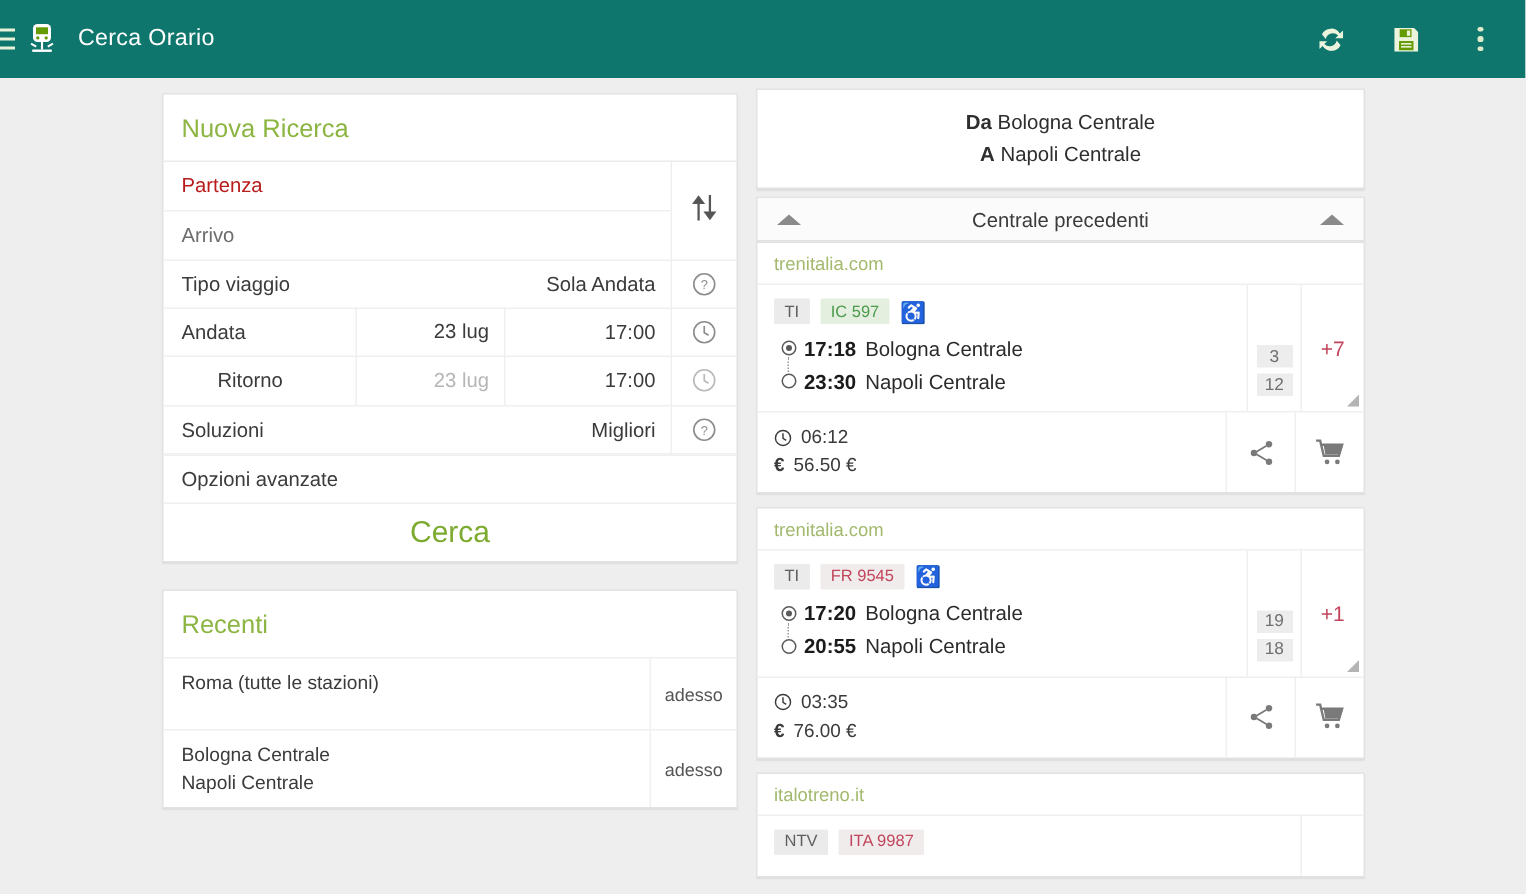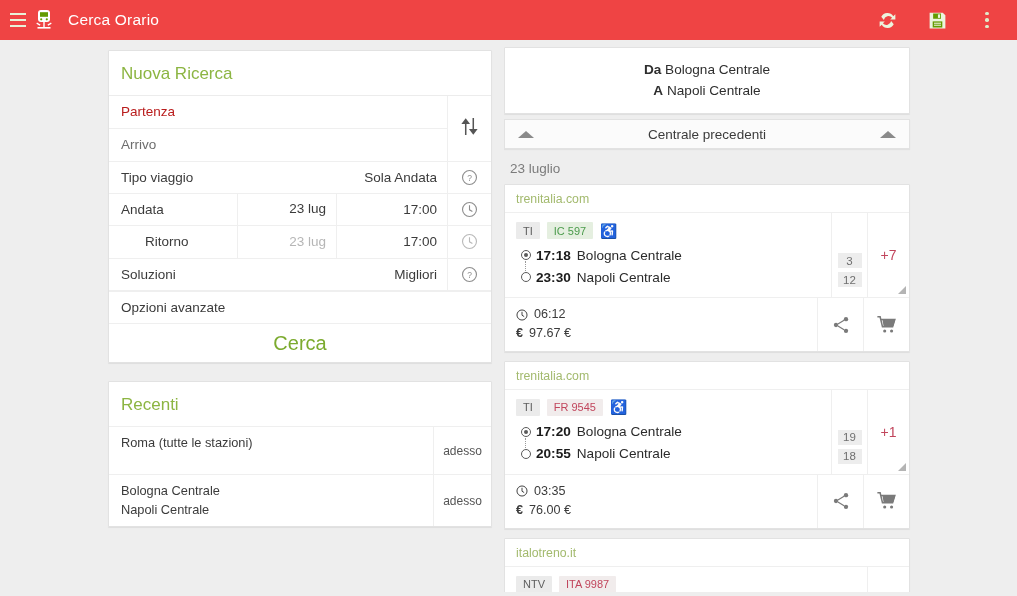--- a/index.html
+++ b/index.html
@@ -5,24 +5,24 @@
   * { box-sizing: border-box; margin: 0; padding: 0; }
   html, body {
     width: 1017px; height: 596px;
     background: #eeeeee;
     font-family: "Liberation Sans", sans-serif;
     overflow: hidden;
   }
 
   
   .appbar {
-    height: 40px; width: 100%;
-    background: #ef4444;
+    height: 52px; width: 100%;
+    background: #0f766e;
     display: flex; align-items: center;
-    padding: 0 8px 0 16px;
+    padding: 0 8px 0 0;
     position: relative;
   }
   .appbar-left { display: flex; align-items: center; flex: 1; }
   .hamburger {
     width: 18px; height: 22px;
     margin-left: -6px;
     display: flex; flex-direction: column; justify-content: center; gap: 4px;
     flex: 0 0 auto;
   }
   .hamburger i { display: block; height: 2px; background: #e8f2d8; width: 16px; }
@@ -375,21 +375,20 @@
         <span>Napoli Centrale</span>
       </div>
     </div>
 
     <div class="prev-bar">
       <span class="caret-up"></span>
       <span>Centrale precedenti</span>
       <span class="caret-up"></span>
     </div>
 
-    <div class="day-label">23 luglio</div>
 
     <div class="card sol-card">
       <div class="provider">trenitalia.com</div>
       <div class="sol-main">
         <div class="sol-left">
           <div class="badges">
             <span class="badge">TI</span>
             <span class="badge green">IC 597</span>
             <span class="wheel">♿</span>
           </div>
@@ -424,21 +423,21 @@
         <div class="foot-info">
           <div class="ln">
             <svg width="12" height="12" viewBox="0 0 20 20">
               <circle cx="10" cy="10" r="8.4" fill="none" stroke="#3b3b3b" stroke-width="1.6"></circle>
               <path d="M10 4.6v5.8l3.6 2.2" fill="none" stroke="#3b3b3b" stroke-width="1.6"></path>
             </svg>
             <span>06:12</span>
           </div>
           <div class="ln">
             <span class="euro">€</span>
-            <span>97.67 €</span>
+            <span>56.50 €</span>
           </div>
         </div>
         <div class="foot-btn">
           <svg width="20" height="20" viewBox="0 0 24 24">
             <circle cx="18" cy="5" r="2.6" fill="#7a7a7a"></circle>
             <circle cx="6" cy="12" r="2.6" fill="#7a7a7a"></circle>
             <circle cx="18" cy="19" r="2.6" fill="#7a7a7a"></circle>
             <path d="M8.3 10.8 15.7 6.4M8.3 13.2l7.4 4.4" stroke="#7a7a7a" stroke-width="1.5"></path>
           </svg>
         </div>

